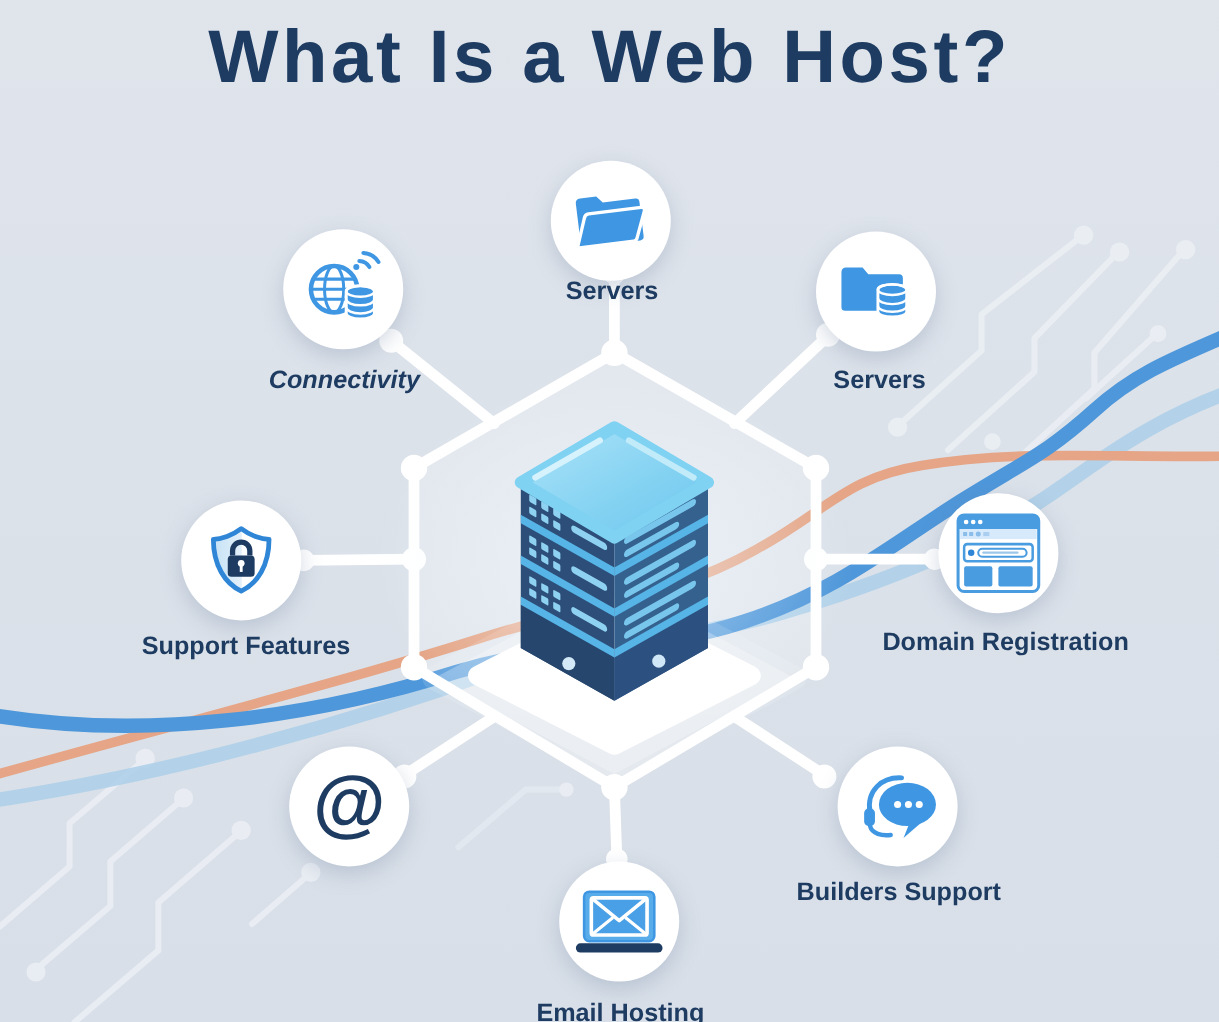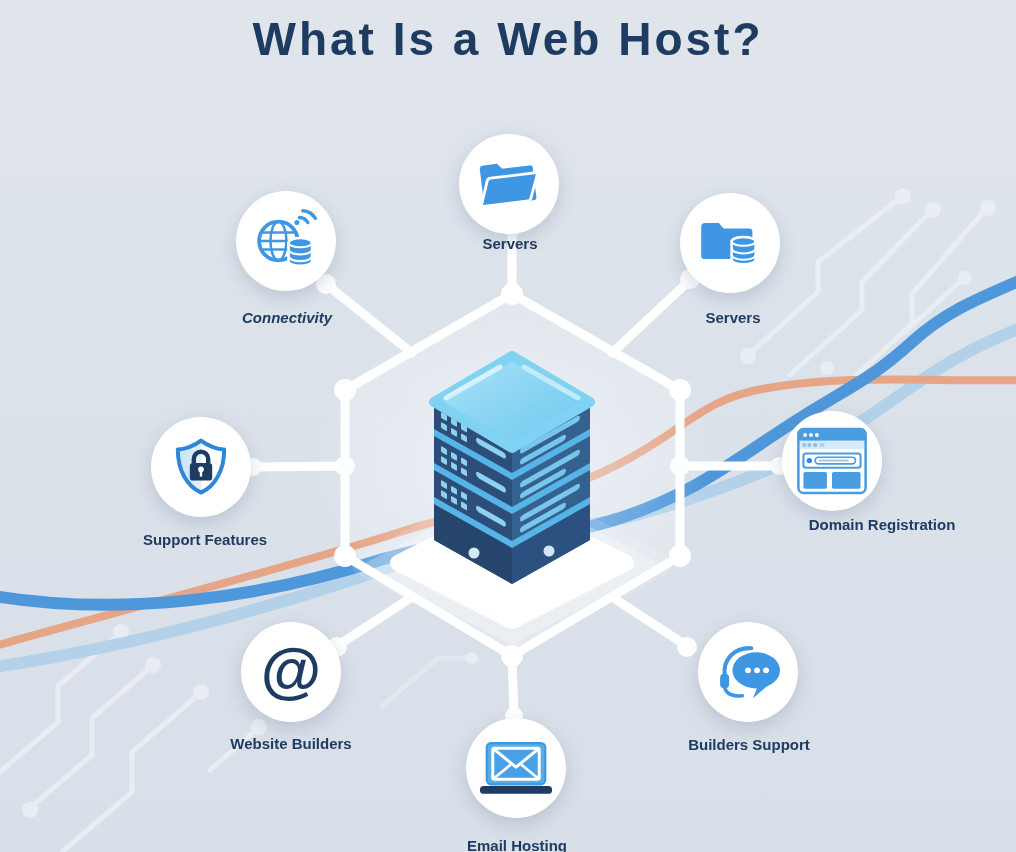--- a/index.html
+++ b/index.html
@@ -4,31 +4,31 @@
 <style>
   html,body{margin:0;padding:0;background:#c9d2dc;}
   .stage{
     position:relative;width:1016px;height:852px;overflow:hidden;
     background:linear-gradient(180deg,#e0e5ec 0%,#dce2ea 40%,#d8dfe8 100%);
     font-family:"Liberation Sans",sans-serif;
   }
   .bg-svg{position:absolute;left:0;top:0;}
   .title{
     position:absolute;top:14px;left:50%;transform:translateX(-50%);
-    font-size:46px;line-height:1.1;font-weight:bold;letter-spacing:3px;
+    font-size:62px;line-height:1.1;font-weight:bold;letter-spacing:3px;
     color:#1e3c61;white-space:nowrap;margin:0;
   }
   .node-circle{
     position:absolute;width:100px;height:100px;border-radius:50%;
     background:#ffffff;display:flex;align-items:center;justify-content:center;
     box-shadow:0 6px 18px rgba(110,130,160,.30);
   }
   .node-label{
     position:absolute;transform:translate(-50%,-50%);
-    font-size:15px;font-weight:bold;color:#1e3c61;white-space:nowrap;
+    font-size:21px;font-weight:bold;color:#1e3c61;white-space:nowrap;
   }
   .at-glyph{font-size:62px;font-weight:bold;color:#1e3c61;line-height:1;transform:translateY(-2px);}
   
   .c-servers-top{left:459px;top:134px;}
   .c-connectivity{left:236px;top:191px;}
   .c-servers-right{left:680px;top:193px;}
   .c-security{left:151px;top:417px;}
   .c-domain{left:782px;top:411px;}
   .c-website{left:241px;top:622px;}
   .c-support{left:698px;top:622px;}
@@ -279,26 +279,25 @@
       <circle cx="-20" cy="-19" r="2.5" fill="#8abde9"></circle>
         <rect x="-15" y="-21" width="6" height="4" fill="#a9cef0"></rect>
       <rect x="-34" y="-9" width="68" height="17" rx="3" fill="#ffffff" stroke="#4a9ce0" stroke-width="2.5"></rect>
       <circle cx="-27" cy="-0.5" r="3.2" fill="#2f86d6"></circle>
       <rect x="-20" y="-4.5" width="48" height="8" rx="4" fill="#ffffff" stroke="#4a9ce0" stroke-width="2"></rect>
       <rect x="-16" y="-1.8" width="36" height="2.4" rx="1.2" fill="#9cc6ea"></rect>
       <rect x="-34" y="13" width="28" height="20" rx="2" fill="#4a9ce0"></rect>
       <rect x="0" y="13" width="34" height="20" rx="2" fill="#4a9ce0"></rect>
     </svg>
   </div>
-  <div class="node-label" style="left:838px;top:524px;margin-left:44px;">Domain Registration</div>
+  <div class="node-label" style="left:838px;top:536px;">Domain Registration</div>
 
   <div class="node-circle c-website">
     <span class="at-glyph">@</span>
   </div>
-  <div class="node-label" style="left:291px;top:743px;">Website Builders</div>
 
   <div class="node-circle c-support">
     <svg width="82" height="82" viewBox="-50 -50 100 100">
       <path d="M-28,6 C-32,-16 -16,-30 4,-29" fill="none" stroke="#3f97e3" stroke-width="5" stroke-linecap="round"></path>
       <rect x="-34" y="2" width="11" height="18" rx="5" fill="#3f97e3"></rect>
       <path d="M-28,20 C-26,28 -16,30 -7,29" fill="none" stroke="#3f97e3" stroke-width="4.5" stroke-linecap="round"></path>
       <ellipse cx="10" cy="-2" rx="29" ry="22" fill="#3f97e3"></ellipse>
       <path d="M12,17 L6,32 L28,13 Z" fill="#3f97e3"></path>
       <circle cx="0" cy="-2" r="3.6" fill="#ffffff"></circle>
       <circle cx="11" cy="-2" r="3.6" fill="#ffffff"></circle>

